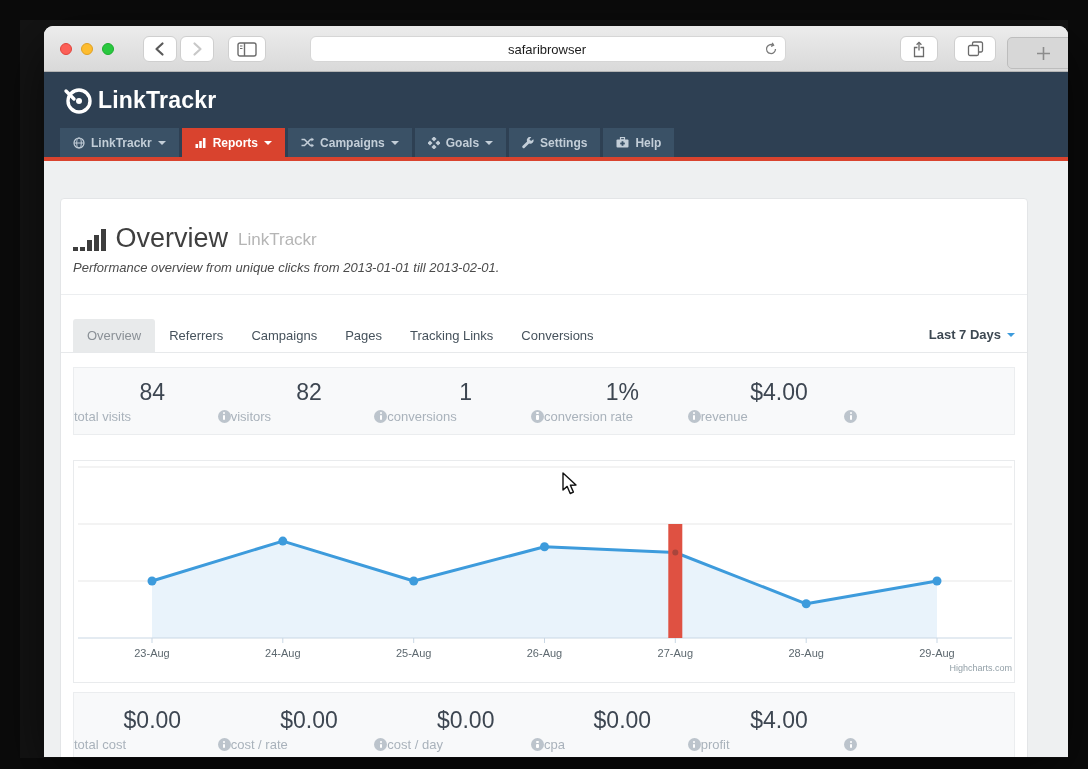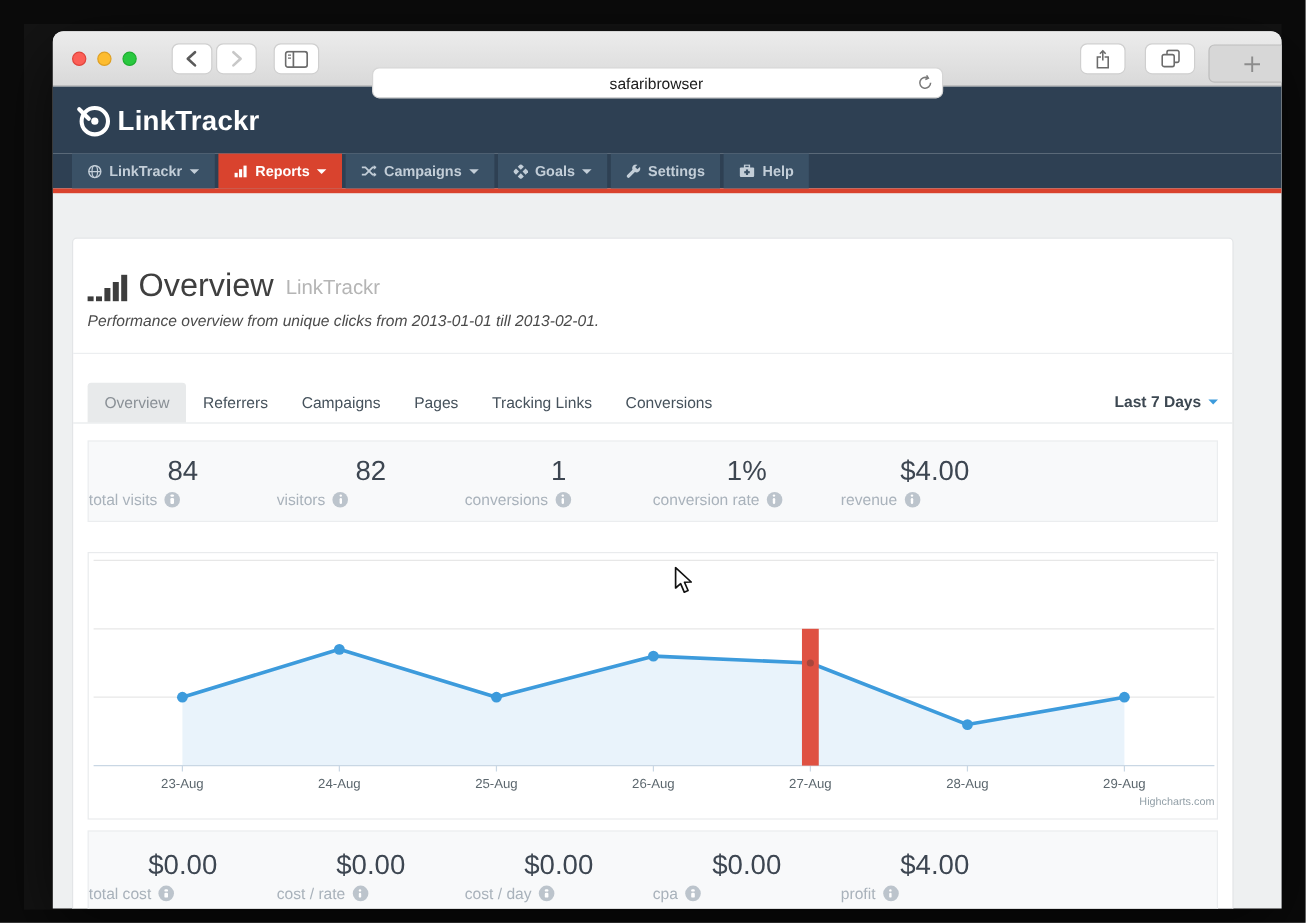--- a/index.html
+++ b/index.html
@@ -18,21 +18,21 @@
   .titlebar{position:relative;height:46px;background:linear-gradient(#ececec,#d9d9d9);
             border-bottom:1px solid #b4b4b4;}
   .traffic{position:absolute;left:16px;top:17px;display:flex;gap:9px;}
   .tl{width:12px;height:12px;border-radius:50%;}
   .tl.red{background:#fc5f57;border:1px solid #e0443c;}
   .tl.yellow{background:#fdbc2f;border:1px solid #dfa023;}
   .tl.green{background:#29c83f;border:1px solid #1eae30;}
   .tb-btn{position:absolute;top:10px;height:26px;background:#fff;border:1px solid #cfcfcf;
           border-radius:6px;display:flex;align-items:center;justify-content:center;}
   .urlbar{position:absolute;left:266px;top:10px;width:476px;height:26px;background:#fff;
-          border:1px solid #d6d6d6;border-radius:6px;display:flex;align-items:center;margin-top:20px;}
+          border:1px solid #d6d6d6;border-radius:6px;display:flex;align-items:center;}
   .url-text{flex:1;text-align:center;font-size:13px;color:#1b1b1b;padding-left:24px;}
   .reload{width:24px;display:flex;align-items:center;justify-content:center;margin-right:2px;}
   .plusbtn{position:absolute;left:963px;top:11px;width:72px;height:32px;background:#d7d7d7;
            border:1px solid #bdbdbd;border-radius:5px;display:flex;align-items:center;justify-content:center;}
 
   
   .appheader{height:56px;background:var(--navy);display:flex;align-items:center;padding-left:18px;}
   .brand{display:flex;align-items:center;gap:4px;color:#fff;}
   .brand-text{font-size:23px;font-weight:bold;letter-spacing:.2px;color:#fff;}
   .appnav{height:29px;background:var(--navy);display:flex;align-items:stretch;padding:0 16px;}
@@ -62,21 +62,21 @@
   .tab.active{background:#e8eaeb;border-radius:3px 3px 0 0;color:#8a9096;}
   .range-picker{margin-left:auto;font-size:13px;color:#3d4852;display:flex;align-items:center;gap:6px;
                 padding-bottom:10px;cursor:pointer;font-weight:bold;}
   .range-picker .caret{border-top-color:var(--blue);}
 
   .stats-panel{margin:14px 12px 0;height:68px;background:#f8f9fa;border:1px solid #ebedef;
                display:grid;grid-template-columns:repeat(6,1fr);align-items:center;}
   .stats-panel.bottom{margin-top:9px;height:75px;}
   .stat{text-align:center;}
   .stat-value{font-size:23px;color:#3d4651;}
-  .stat-label{font-size:13px;color:#a9b2bb;margin-top:3px;display:flex;align-items:center;justify-content:flex-start;}
+  .stat-label{font-size:13px;color:#a9b2bb;margin-top:3px;display:flex;align-items:center;justify-content:space-between;}
   .info-i{width:13px;height:13px;border-radius:50%;background:#bcc4cc;position:relative;
           display:inline-block;margin-left:6px;flex:none;}
   .info-i::before{content:"";position:absolute;left:5.4px;top:2.6px;width:2.2px;height:2.2px;border-radius:50%;background:#fff;}
   .info-i::after{content:"";position:absolute;left:5.4px;top:5.9px;width:2.2px;height:4.6px;background:#fff;border-radius:1px;}
 
   .chart-panel{margin:25px 12px 0;height:223px;background:#fff;border:1px solid #e9ebed;}
   .chart-panel svg{display:block;}
   svg text{font-family:"Liberation Sans","DejaVu Sans",sans-serif;}
 
   .cursor{position:absolute;left:517px;top:446px;pointer-events:none;}

